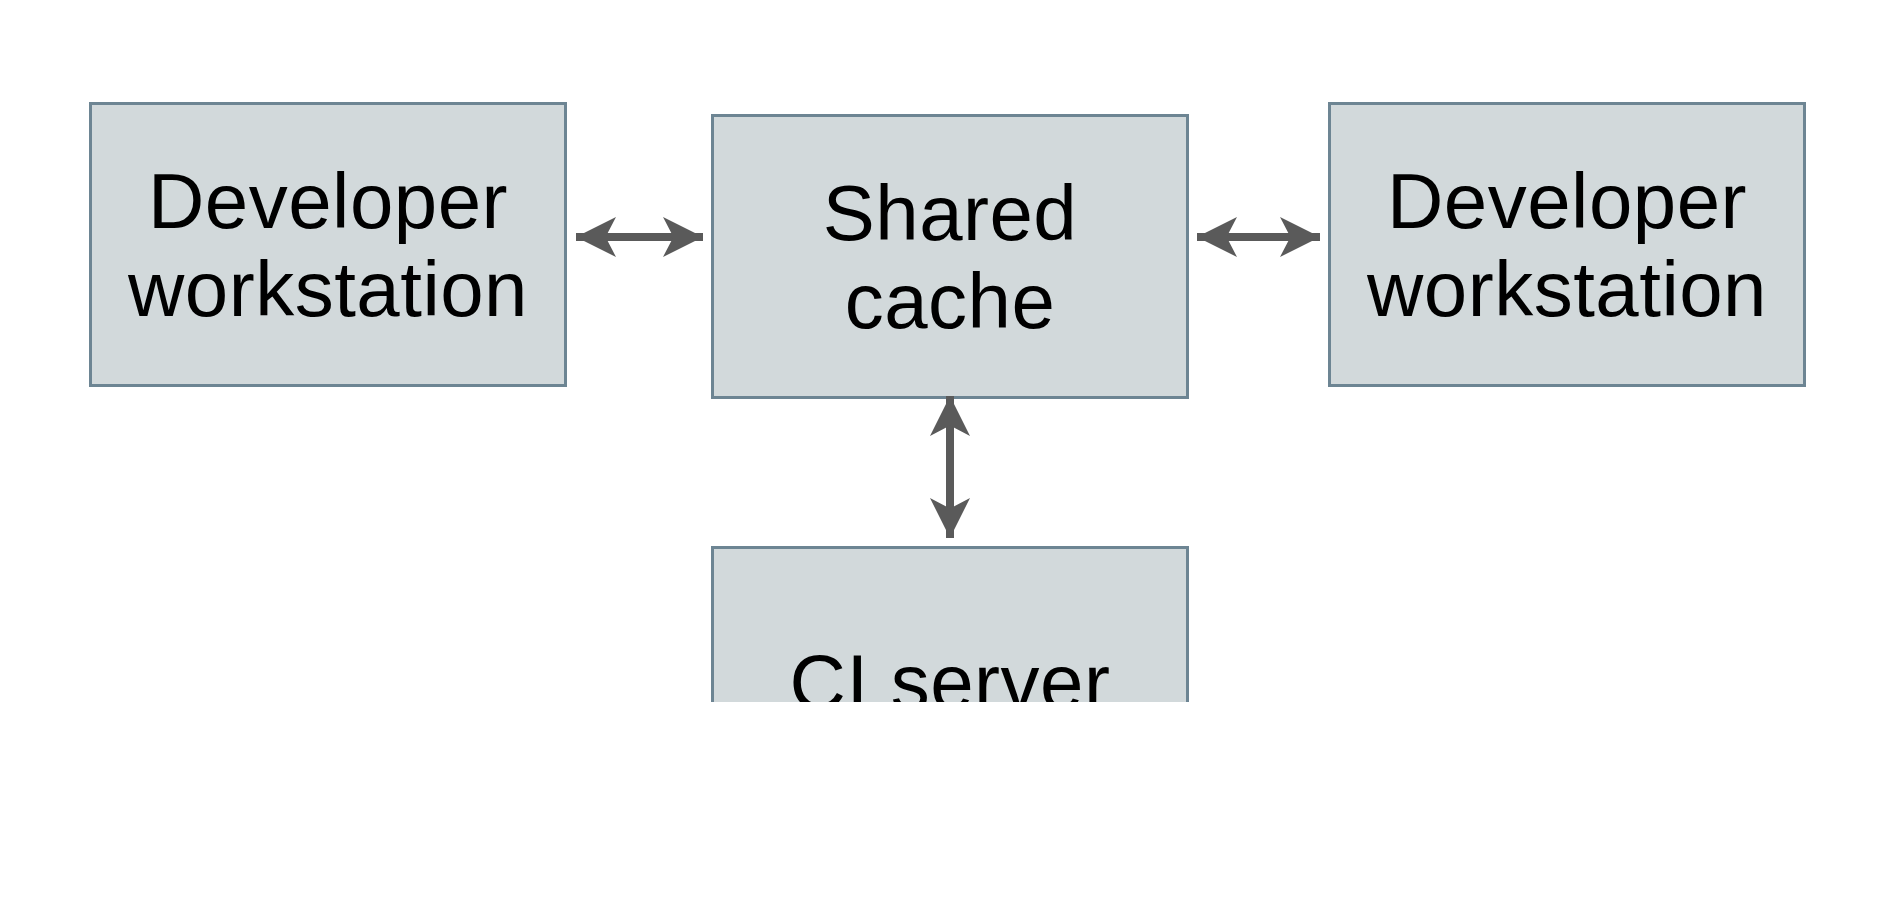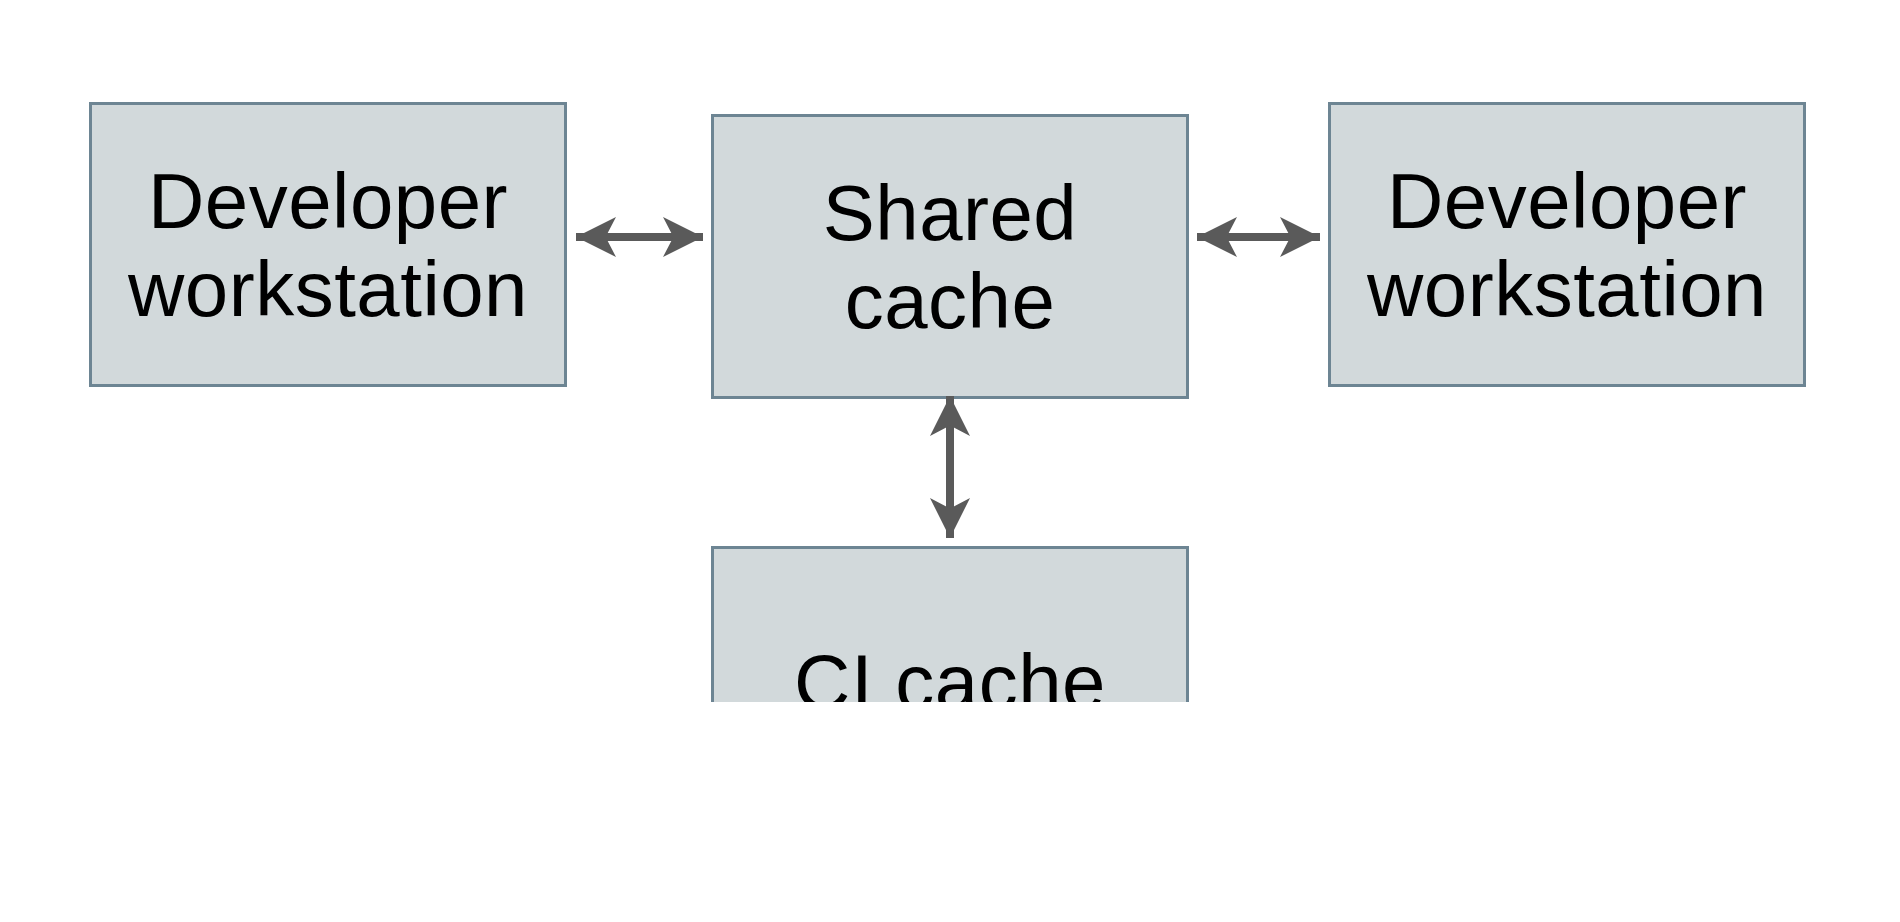--- a/index.html
+++ b/index.html
@@ -56,21 +56,21 @@
 
   <div class="node node-cache">
     <span class="label">Shared cache</span>
   </div>
 
   <div class="node node-dev-right">
     <span class="label">Developer workstation</span>
   </div>
 
   <div class="node node-ci">
-    <span class="label">CI cache</span>
+    <span class="label">CI server</span>
   </div>
 
   <svg class="overlay" viewBox="0 0 1900 922" xmlns="http://www.w3.org/2000/svg">
     <defs>
       <marker id="arrowhead" viewBox="0 0 10 10" refX="10" refY="5" markerWidth="5" markerHeight="5" orient="auto-start-reverse" markerUnits="strokeWidth">
         <path d="M0,0 L10,5 L0,10 L2.6,5 Z" fill="currentColor"></path>
       </marker>
     </defs>
     <line x1="576" y1="237" x2="703" y2="237" stroke="currentColor" stroke-width="8" marker-start="url(#arrowhead)" marker-end="url(#arrowhead)"></line>
     <line x1="1197" y1="237" x2="1320" y2="237" stroke="currentColor" stroke-width="8" marker-start="url(#arrowhead)" marker-end="url(#arrowhead)"></line>

